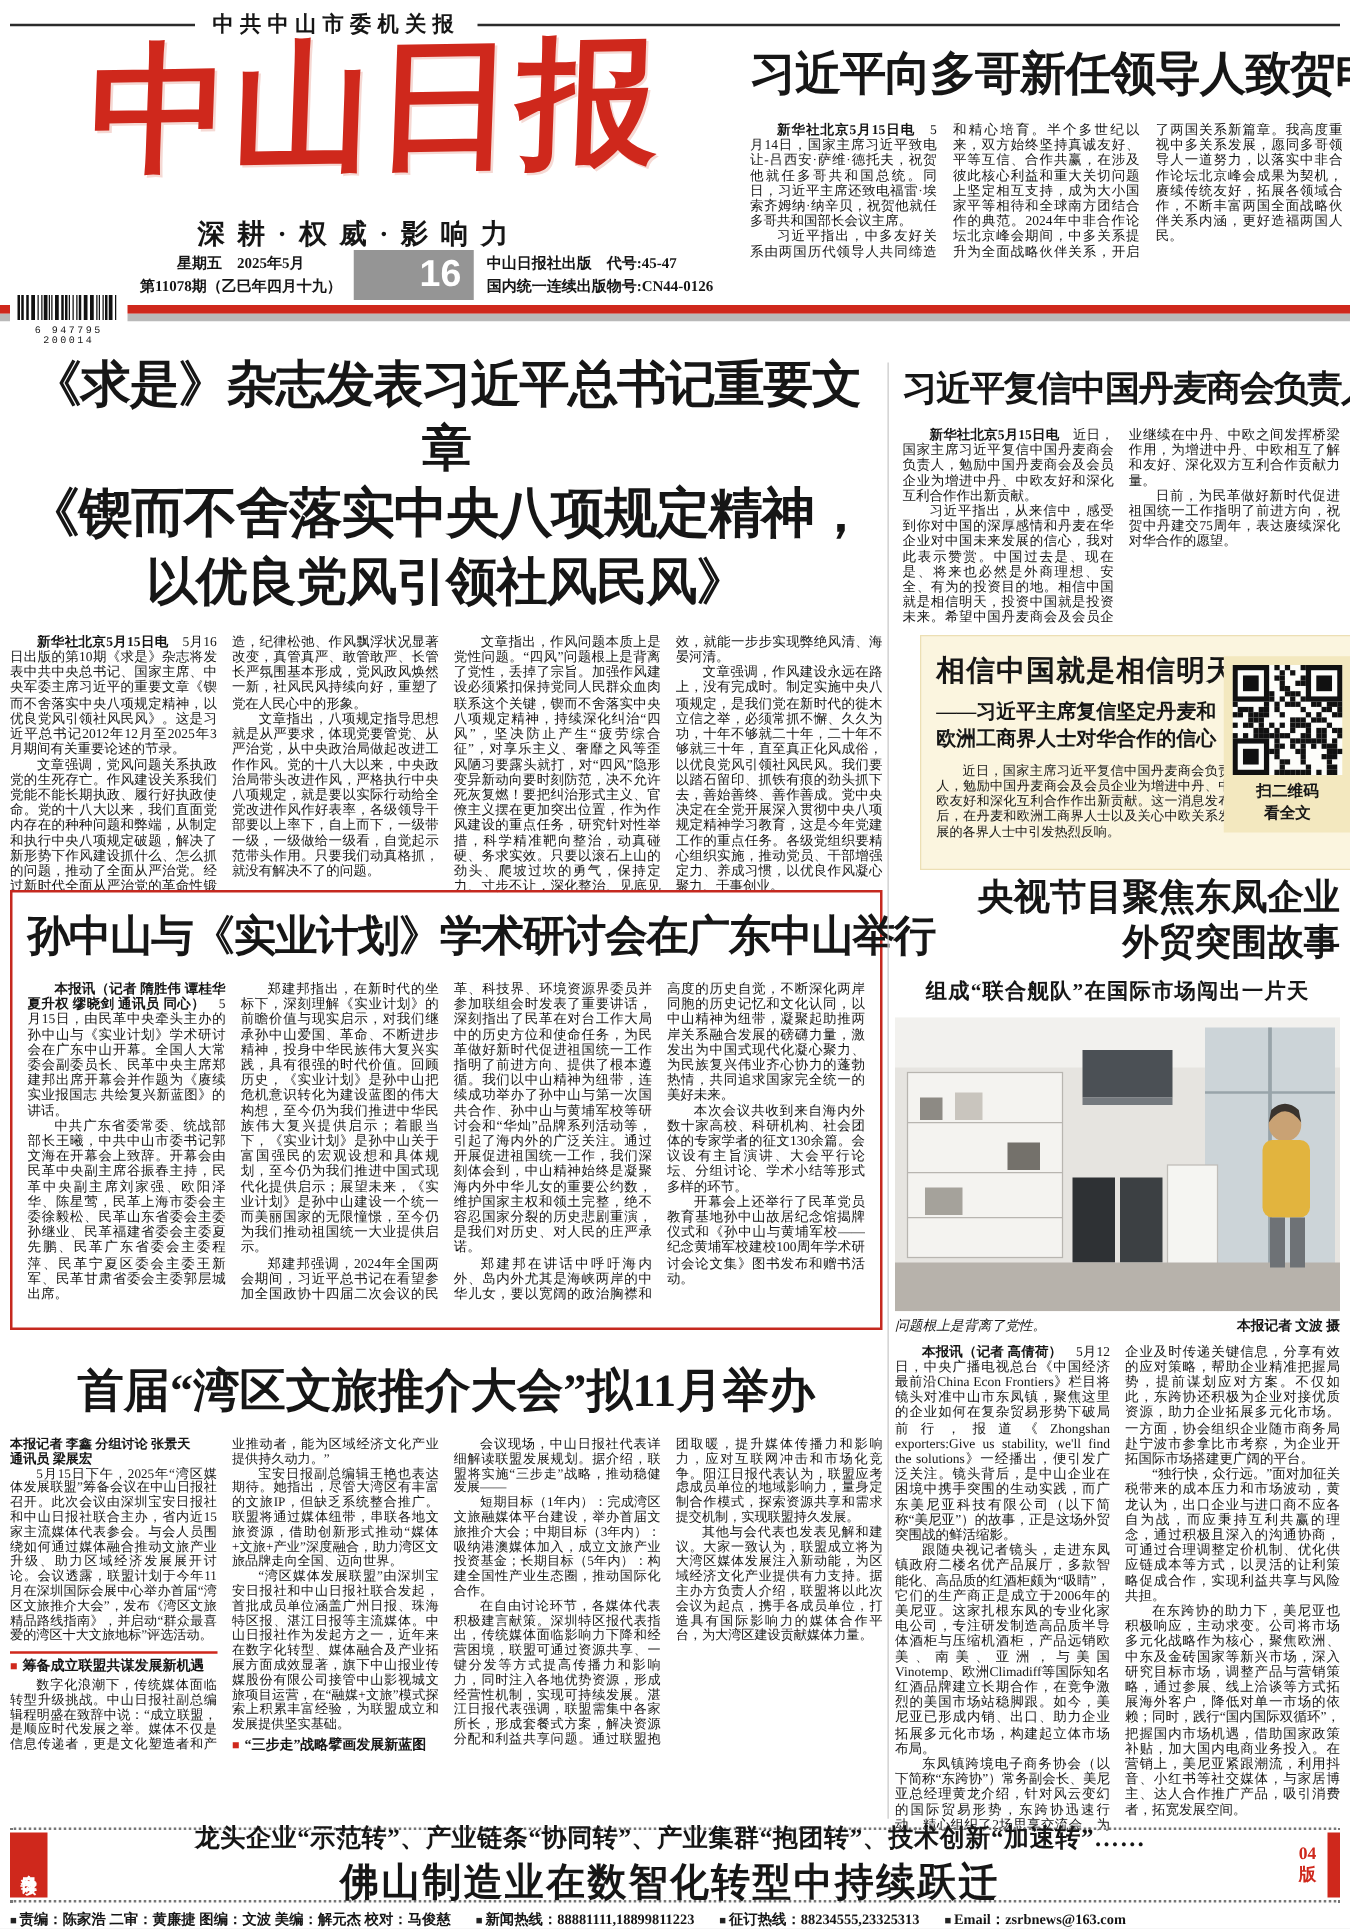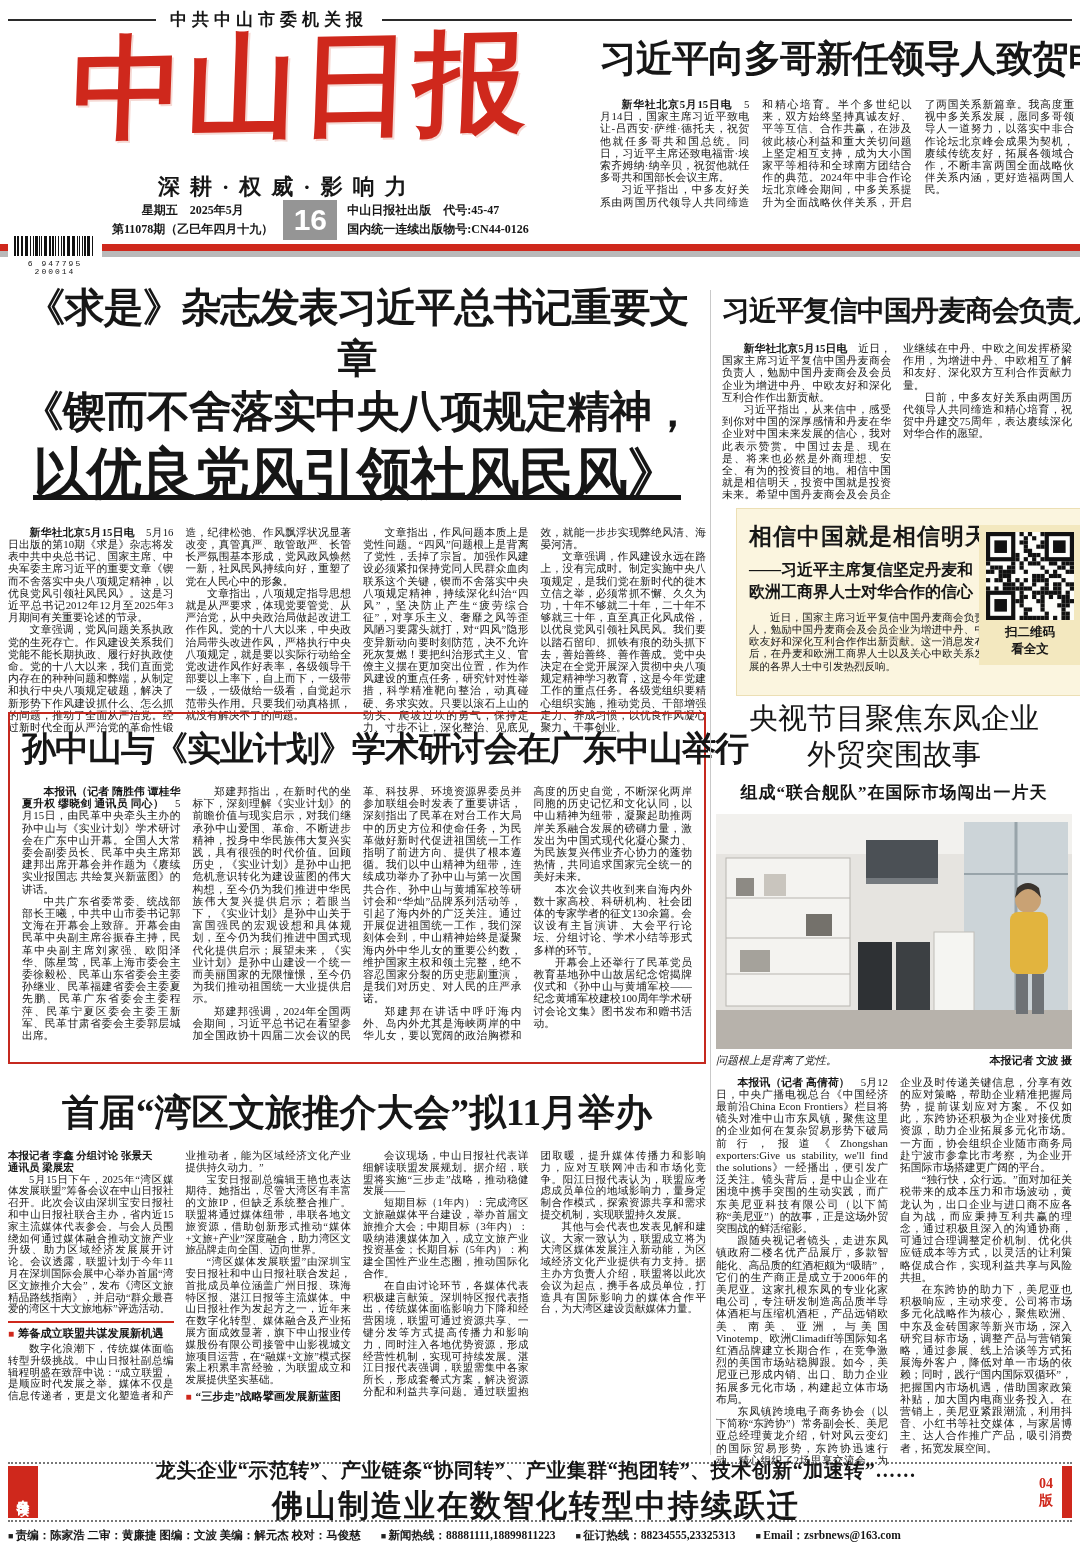--- a/index.html
+++ b/index.html
@@ -14,21 +14,21 @@
   #organ-label{font-size:17px;font-weight:bold;letter-spacing:5px;white-space:nowrap;}
   #masthead-title{left:72px;top:20px;width:470px;height:140px;color:#cf281c;
       font-size:112px;line-height:1.18;font-weight:bold;letter-spacing:2px;
       transform:skewX(-3deg) rotate(-1deg);white-space:nowrap;
       text-shadow:2px 2px 0 #f5d9d4;}
   #slogan{left:158px;top:172px;font-size:22px;font-weight:600;letter-spacing:10px;white-space:nowrap;}
   #dateline{left:112px;top:200px;display:flex;align-items:center;gap:10px;}
   .dl{font-size:12px;line-height:1.55;font-weight:600;white-space:nowrap;}
   .dl.c{text-align:center;}
   #page-box{width:54px;height:40px;background:#959595;color:#fff;display:flex;align-items:center;
-      justify-content:center;font-size:30px;font-weight:bold;font-family:"Liberation Sans",sans-serif;}
+      justify-content:center;font-size:30px;font-weight:bold;font-family:"Liberation Sans",sans-serif;padding-left:42px;}
   
   #tr-article{left:600px;top:34px;width:474px;}
   #tr-article h1{margin:0;font-size:37px;font-weight:900;letter-spacing:-1px;text-align:center;white-space:nowrap;}
   .newsbody{text-align:justify;font-size:10.8px;line-height:12.2px;column-fill:auto;overflow:hidden;}
   #tr-body{margin-top:14px;column-count:3;column-gap:13px;height:122px;}
   .para{margin:0;text-indent:2em;}
   .para b{font-weight:bold;}
   .byline{margin:0;font-weight:bold;text-indent:0;}
   .subhead{font-weight:bold;font-size:11.2px;margin:5px 0 3px;text-indent:0;}
   .subhead .sq{color:#cf281c;margin-right:4px;font-size:10px;}
@@ -36,21 +36,21 @@
   
   #redbar{top:244px;left:0;right:0;height:7px;background:#cf281c;}
   #graybar{top:251px;left:0;right:0;height:6px;background:#b9b9b9;}
   #barcode{left:8px;top:236px;width:94px;height:32px;background:#fff;text-align:center;}
   #barcode .digits{font-size:8px;letter-spacing:2px;font-family:"Liberation Mono",monospace;line-height:8px;}
   
   #lead-article{left:8px;top:282px;width:698px;}
   .lt{margin:0;text-align:center;font-weight:900;letter-spacing:-1px;line-height:1.28;}
   #lt1{font-size:40px;}
   #lt2{font-size:43px;}
-  #lt3{font-size:55px;text-decoration:underline;}
+  #lt3{font-size:41px;}
   #lead-body{margin-top:16px;column-count:4;column-gap:12px;height:212px;}
   
   #sun-box{left:8px;top:712px;width:698px;height:352px;border:2.5px solid #c5291f;box-sizing:border-box;padding:12px;}
   #sun-box h2{margin:0;font-size:34px;font-weight:900;text-align:center;letter-spacing:-1px;white-space:nowrap;}
   #sun-body{margin-top:13px;column-count:4;column-gap:12px;height:264px;}
   
   #bay-article{left:8px;top:1084px;width:698px;}
   #bay-kicker{margin:0;font-size:23px;font-weight:700;text-align:center;letter-spacing:1px;}
   #bay-title{margin:4px 0 0;font-size:37px;font-weight:900;text-align:center;letter-spacing:0;}
   #bay-body{margin-top:12px;column-count:4;column-gap:12px;height:258px;font-size:10.5px;line-height:11.8px;}
@@ -60,21 +60,21 @@
   #dk-article h2{margin:0;font-size:28px;font-weight:900;text-align:center;letter-spacing:-1px;white-space:nowrap;}
   #dk-body{margin-top:12px;column-count:2;column-gap:12px;height:168px;}
   #believe-box{left:736px;top:508px;width:356px;height:188px;background:#fbf5df;border:1px solid #ecdfb4;
       box-sizing:border-box;padding:12px;}
   #believe-title{margin:0;font-size:23px;font-weight:900;letter-spacing:1px;}
   #believe-sub{margin:7px 0 0;font-size:16px;font-weight:700;line-height:1.4;width:236px;}
   #believe-body{margin-top:8px;width:236px;font-size:10.5px;line-height:12.2px;text-align:justify;}
   #qr-wrap{position:absolute;right:10px;top:16px;width:102px;background:#f3e8bf;padding:7px 5px;text-align:center;box-sizing:border-box;}
   #qr-wrap .cap{font-size:12.5px;font-weight:bold;line-height:1.35;}
   #cctv-article{left:716px;top:700px;width:356px;}
-  #cctv-article h2{margin:0;font-size:29px;font-weight:400;text-align:center;line-height:1.25;}
+  #cctv-article h2{margin:0;font-size:29px;font-weight:700;text-align:right;line-height:1.25;}
   #cctv-sub{margin:8px 0 0;font-size:17px;font-weight:600;text-align:center;letter-spacing:1px;}
   #cctv-photo{margin-top:10px;width:356px;height:235px;display:block;}
   #cctv-caption{display:flex;justify-content:space-between;font-size:11px;margin-top:4px;}
   #cctv-caption .cl{font-style:italic;}
   #cctv-caption .cr{font-weight:bold;}
   #cctv-body{margin-top:8px;column-count:2;column-gap:12px;height:402px;}
   
   #digest-strip{left:8px;top:1462px;width:1064px;height:60px;border-top:2px dotted #777;border-bottom:2px dotted #777;
       display:flex;align-items:center;box-sizing:border-box;padding:3px 0;}
   #digest-label{width:30px;height:52px;background:#cf281c;color:#fff;writing-mode:vertical-rl;text-orientation:upright;
@@ -199,21 +199,21 @@
       </div>
   </div>
 
   <div class="abs" id="vdivider"></div>
 
   <div class="abs" id="dk-article">
     <h2>习近平复信中国丹麦商会负责人</h2>
     <div class="newsbody" id="dk-body">
         <p class="para"><b>新华社北京5月15日电</b>　近日，国家主席习近平复信中国丹麦商会负责人，勉励中国丹麦商会及会员企业为增进中丹、中欧友好和深化互利合作作出新贡献。</p>
         <p class="para">习近平指出，从来信中，感受到你对中国的深厚感情和丹麦在华企业对中国未来发展的信心，我对此表示赞赏。中国过去是、现在是、将来也必然是外商理想、安全、有为的投资目的地。相信中国就是相信明天，投资中国就是投资未来。希望中国丹麦商会及会员企业继续在中丹、中欧之间发挥桥梁作用，为增进中丹、中欧相互了解和友好、深化双方互利合作贡献力量。</p>
-        <p class="para">日前，中多友好关系由两国历代领导人共同缔造和精心培育，祝贺中丹建交75周年，表达赓续深化对华合作的愿望。</p>
+        <p class="para">日前，为民革做好新时代促进祖国统一工作指明了前进方向，祝贺中丹建交75周年，表达赓续深化对华合作的愿望。</p>
       </div>
   </div>
 
   <div class="abs" id="believe-box">
     <div id="believe-title">相信中国就是相信明天</div>
     <div id="believe-sub">——习近平主席复信坚定丹麦和欧洲工商界人士对华合作的信心</div>
     <p class="para" id="believe-body">近日，国家主席习近平复信中国丹麦商会负责人，勉励中国丹麦商会及会员企业为增进中丹、中欧友好和深化互利合作作出新贡献。这一消息发布后，在丹麦和欧洲工商界人士以及关心中欧关系发展的各界人士中引发热烈反响。</p>
     <div id="qr-wrap">
       <svg id="qr-svg" width="88" height="88">
           <rect width="88" height="88" fill="#fdfdfa"></rect>

